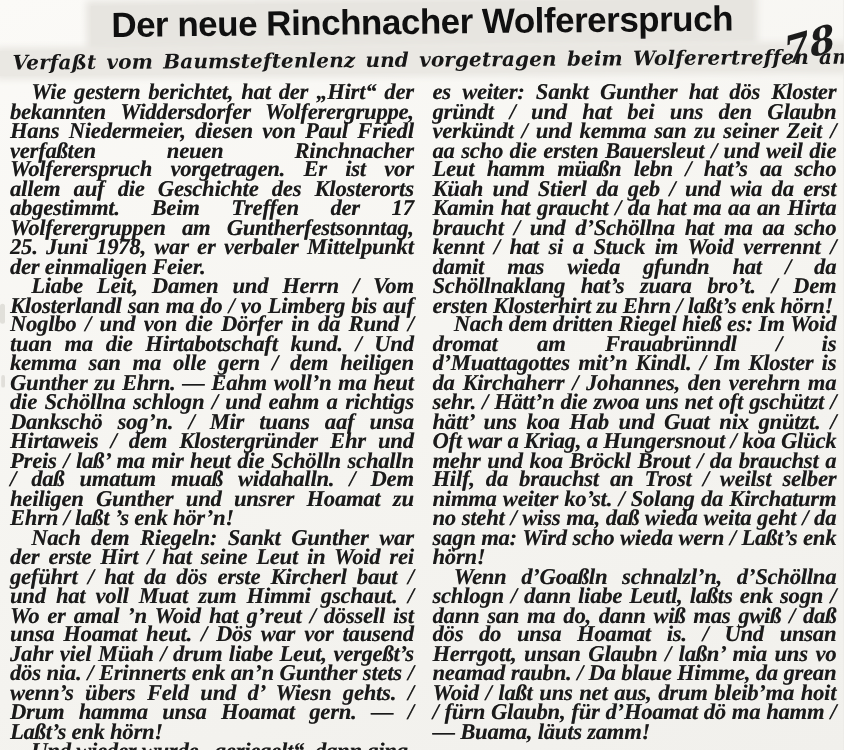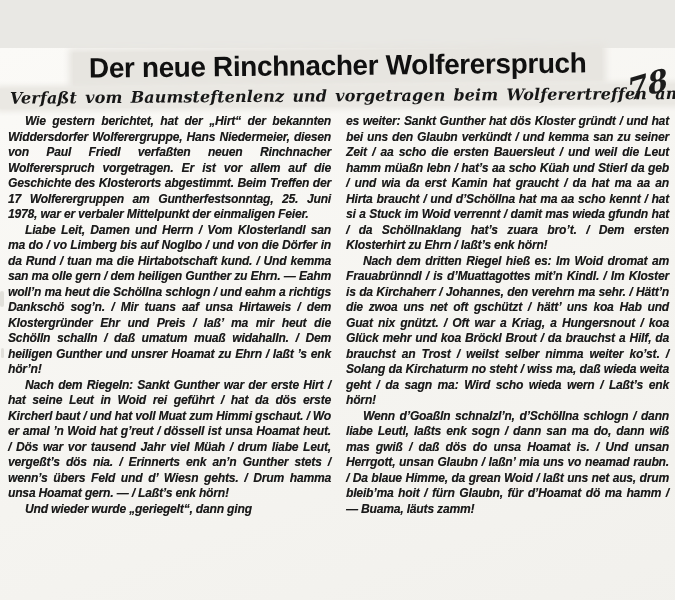--- a/index.html
+++ b/index.html
@@ -9,21 +9,21 @@
     font-family: "DejaVu Serif", serif;
   }
   .page {
     position: relative;
     width: 675px; height: 600px;
     background: linear-gradient(160deg, #fbfaf7 0%, #f5f4f0 55%, #f1f0ec 100%);
     color: #161616;
     box-sizing: border-box;
   }
   
-  .masthead { text-align: center; padding-top: 2px; position: relative; margin-top: 48px; }
+  .masthead { text-align: center; padding-top: 2px; position: relative; }
   .headline-band {
     display: inline-block;
     background: #e7e5e0;
     box-shadow: 0 0 6px 4px #e7e5e0;
     transform: rotate(-0.6deg);
     padding: 0 16px 1px 16px;
   }
   .headline {
     font-family: "Liberation Sans", sans-serif;
     font-weight: 700;
@@ -67,24 +67,24 @@
     gap: 15px;
     padding: 8px 6px 0 8px;
     box-sizing: border-box;
   }
   .col {
     flex: 1 1 0;
     min-width: 0;
   }
   .col p {
     margin: 0;
-    font-family: Liberation Sans, sans-serif;
+    font-family: Liberation Serif, serif;
     font-style: italic;
     font-weight: 700;
-    font-size: 12px;
+    font-size: 18px;
     line-height: 15.5px;
     text-align: justify;
     text-justify: inter-word;
     color: #1a1a1a;
     text-indent: 17px;
     letter-spacing: -0.15px;
     text-shadow: 0.2px 0 0 rgba(20,20,20,0.55);
   }
   .col p.no-indent { text-indent: 0; }
   

